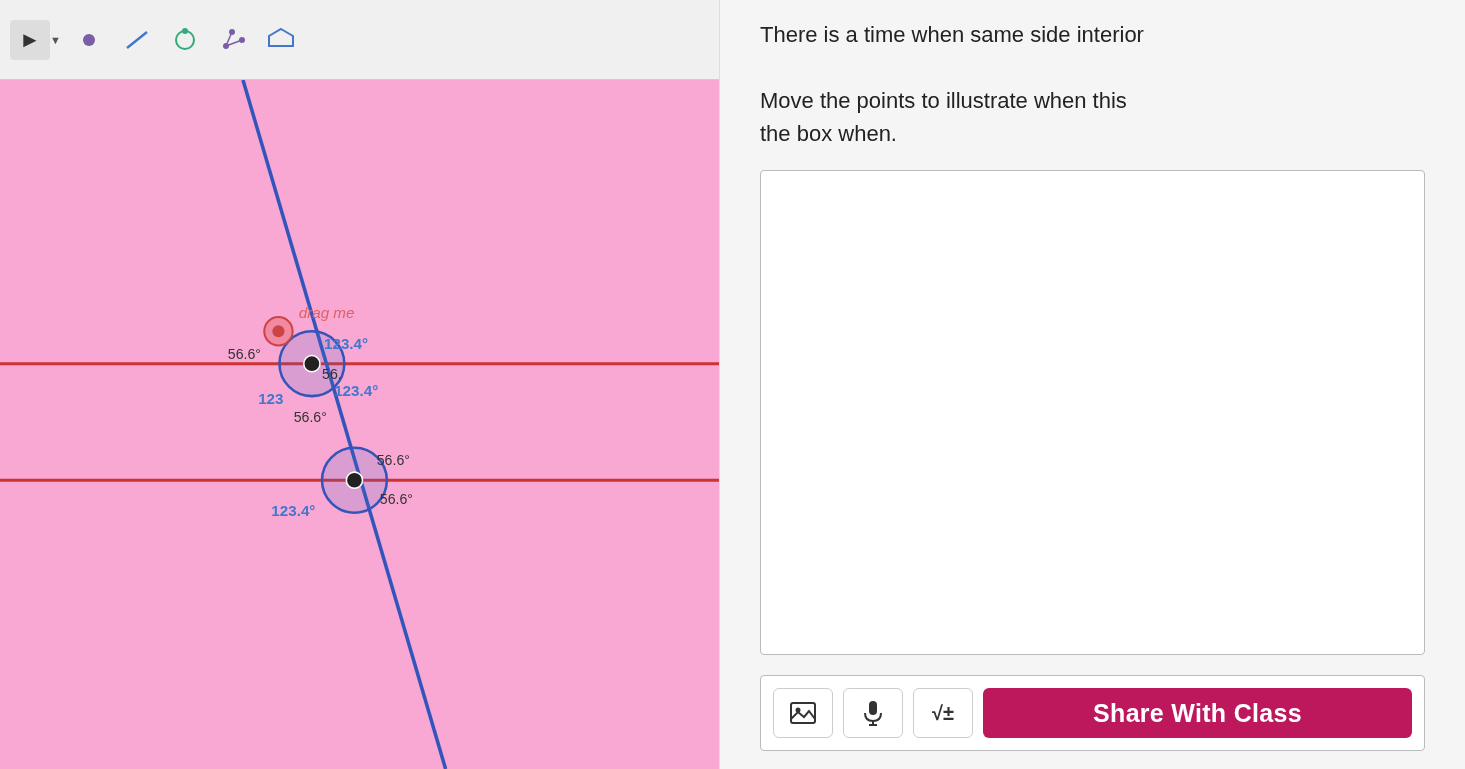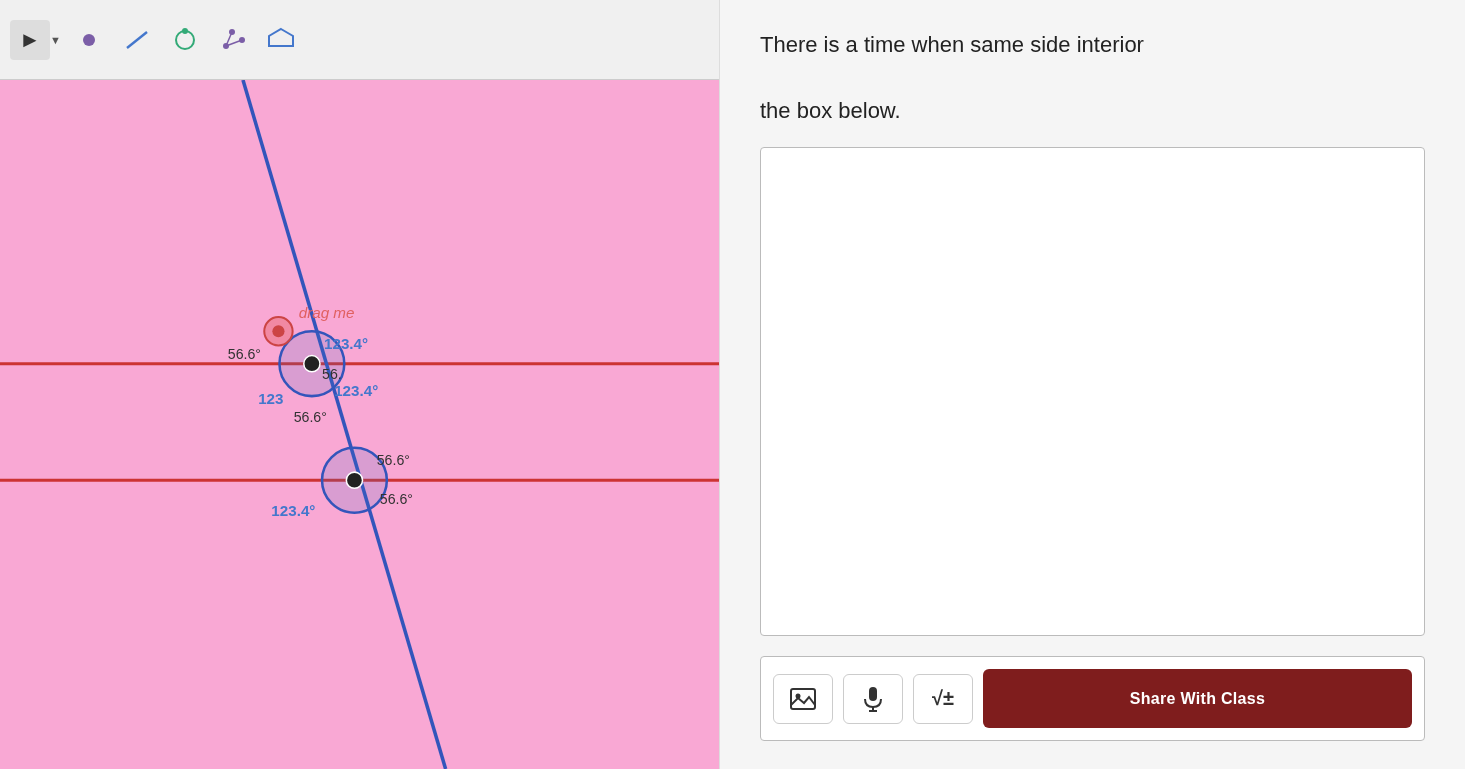--- a/index.html
+++ b/index.html
@@ -90,21 +90,21 @@
       overflow: hidden;
     }
 
     .geo-canvas svg {
       width: 100%;
       height: 100%;
     }
 
     .right-panel {
       flex: 1;
-      padding: 28px 40px;
+      padding: 18px 40px;
       display: flex;
       flex-direction: column;
       gap: 20px;
       background: #f5f5f5;
     }
 
     .instruction-text {
       font-size: 22px;
       color: #222;
       line-height: 1.5;
@@ -137,26 +137,26 @@
       display: flex;
       align-items: center;
       justify-content: center;
       cursor: pointer;
       font-size: 22px;
       color: #333;
     }
 
     .share-btn {
       flex: 1;
-      height: 59px;
-      background: #7f1d1d;
+      height: 50px;
+      background: #be185d;
       color: #fff;
       border: none;
       border-radius: 6px;
-      font-size: 16px;
+      font-size: 25px;
       font-weight: bold;
       cursor: pointer;
       letter-spacing: 0.3px;
     }
 
     .drag-label {
       fill: #e06060;
       font-size: 15px;
       font-style: italic;
     }
@@ -264,21 +264,22 @@
 
     </svg>
   </div>
 </div>
 
 <div class="right-panel">
 
   <div class="instruction-text">
     <p>There is a time when same side interior</p>
     <br>
-    <p>the box below.</p>
+    <p>Move the points to illustrate when this</p>
+    <p>the box when.</p>
   </div>
 
   <div class="answer-area" contenteditable="true" style=""></div>
 
   <div class="action-bar">
     <button class="action-btn">
 
       <svg width="28" height="24" viewBox="0 0 28 24">
         <rect x="2" y="2" width="24" height="20" rx="2" fill="none" stroke="#333" stroke-width="2"></rect>
         <circle cx="9" cy="9" r="2.5" fill="#333"></circle>

